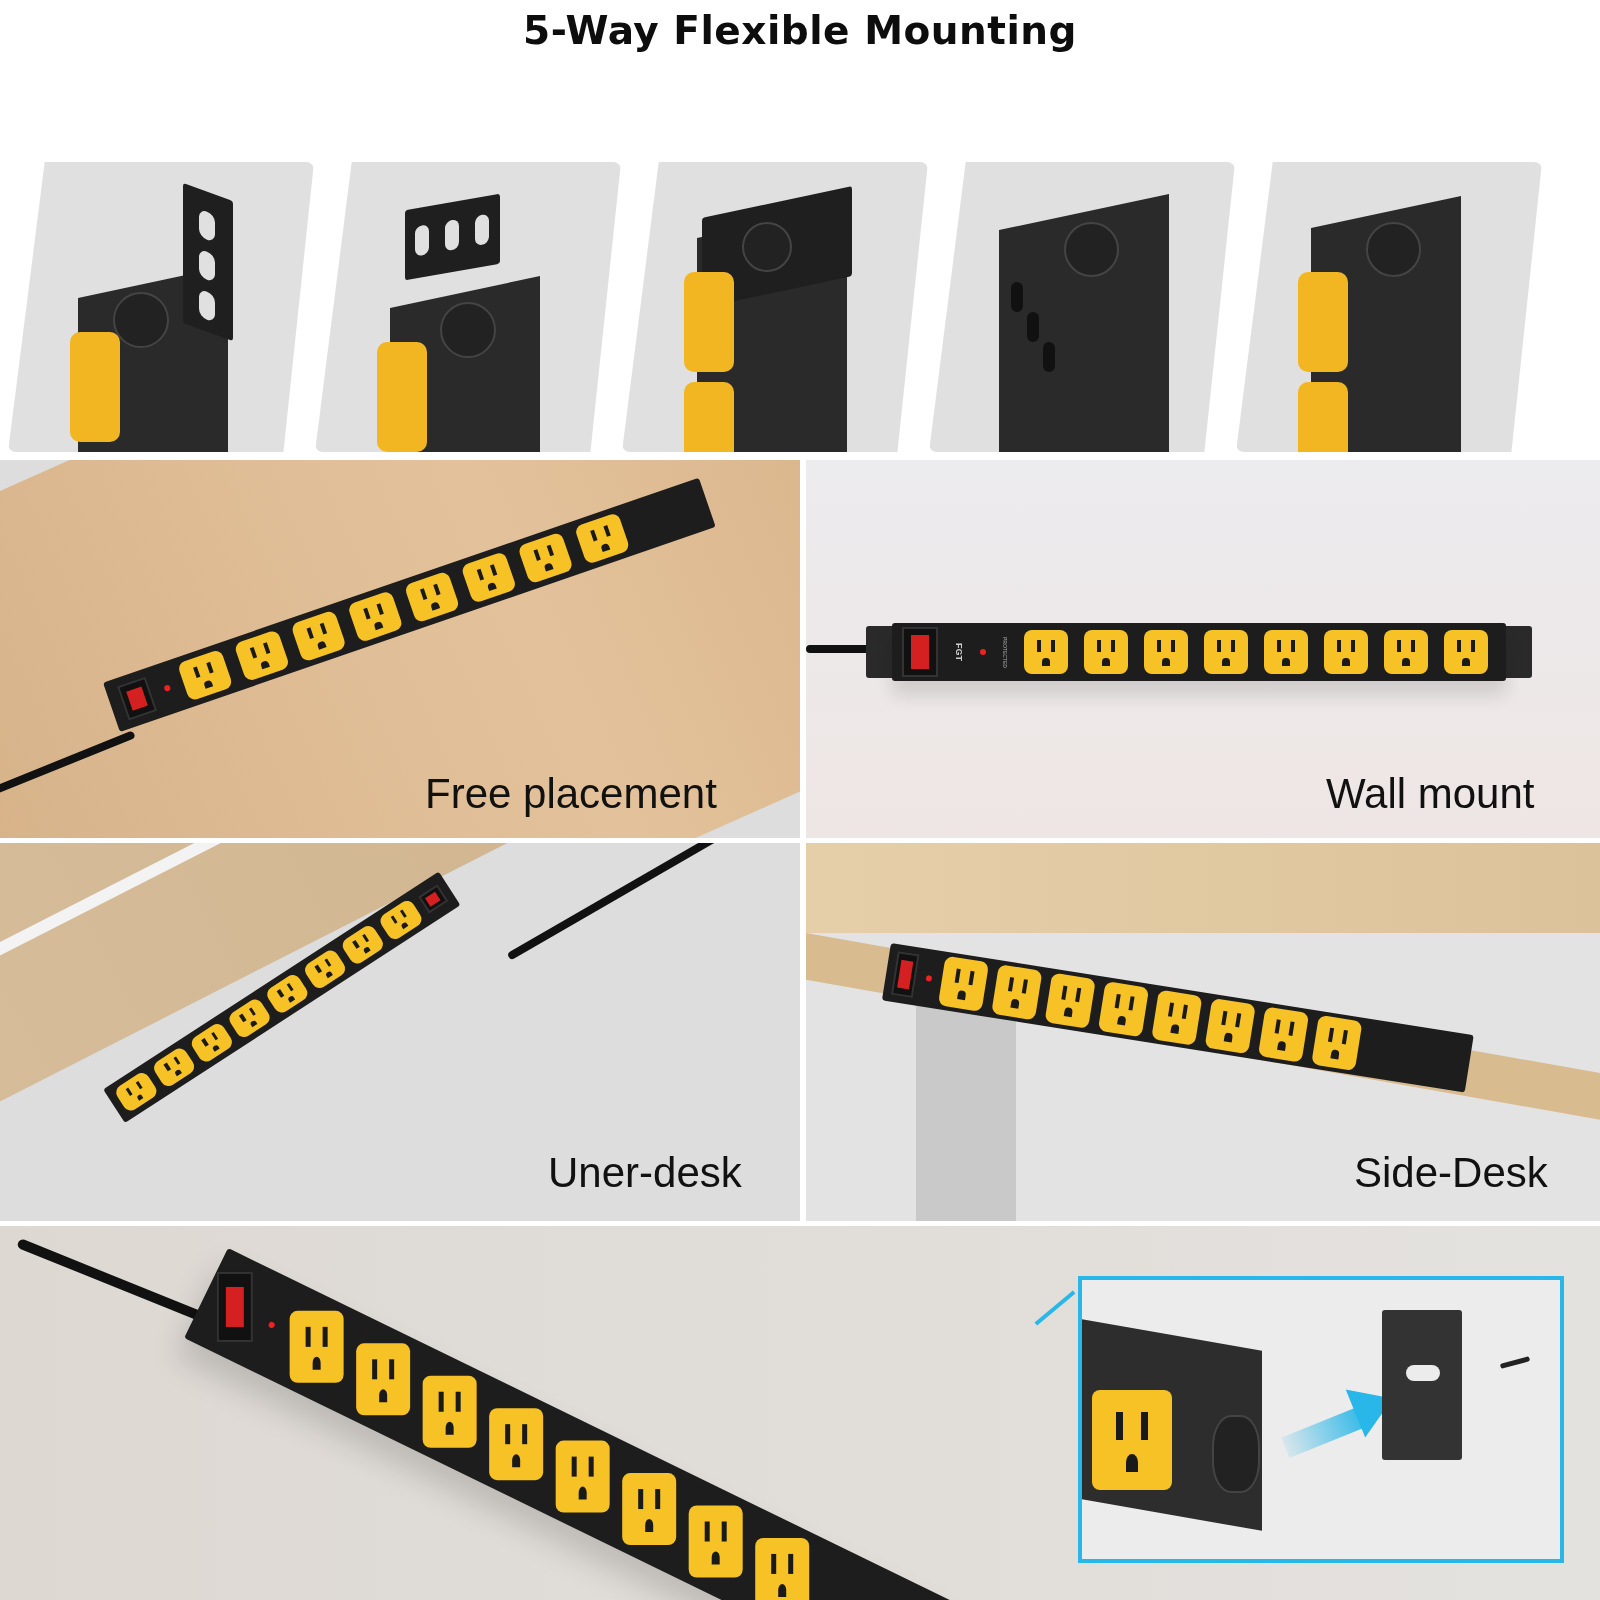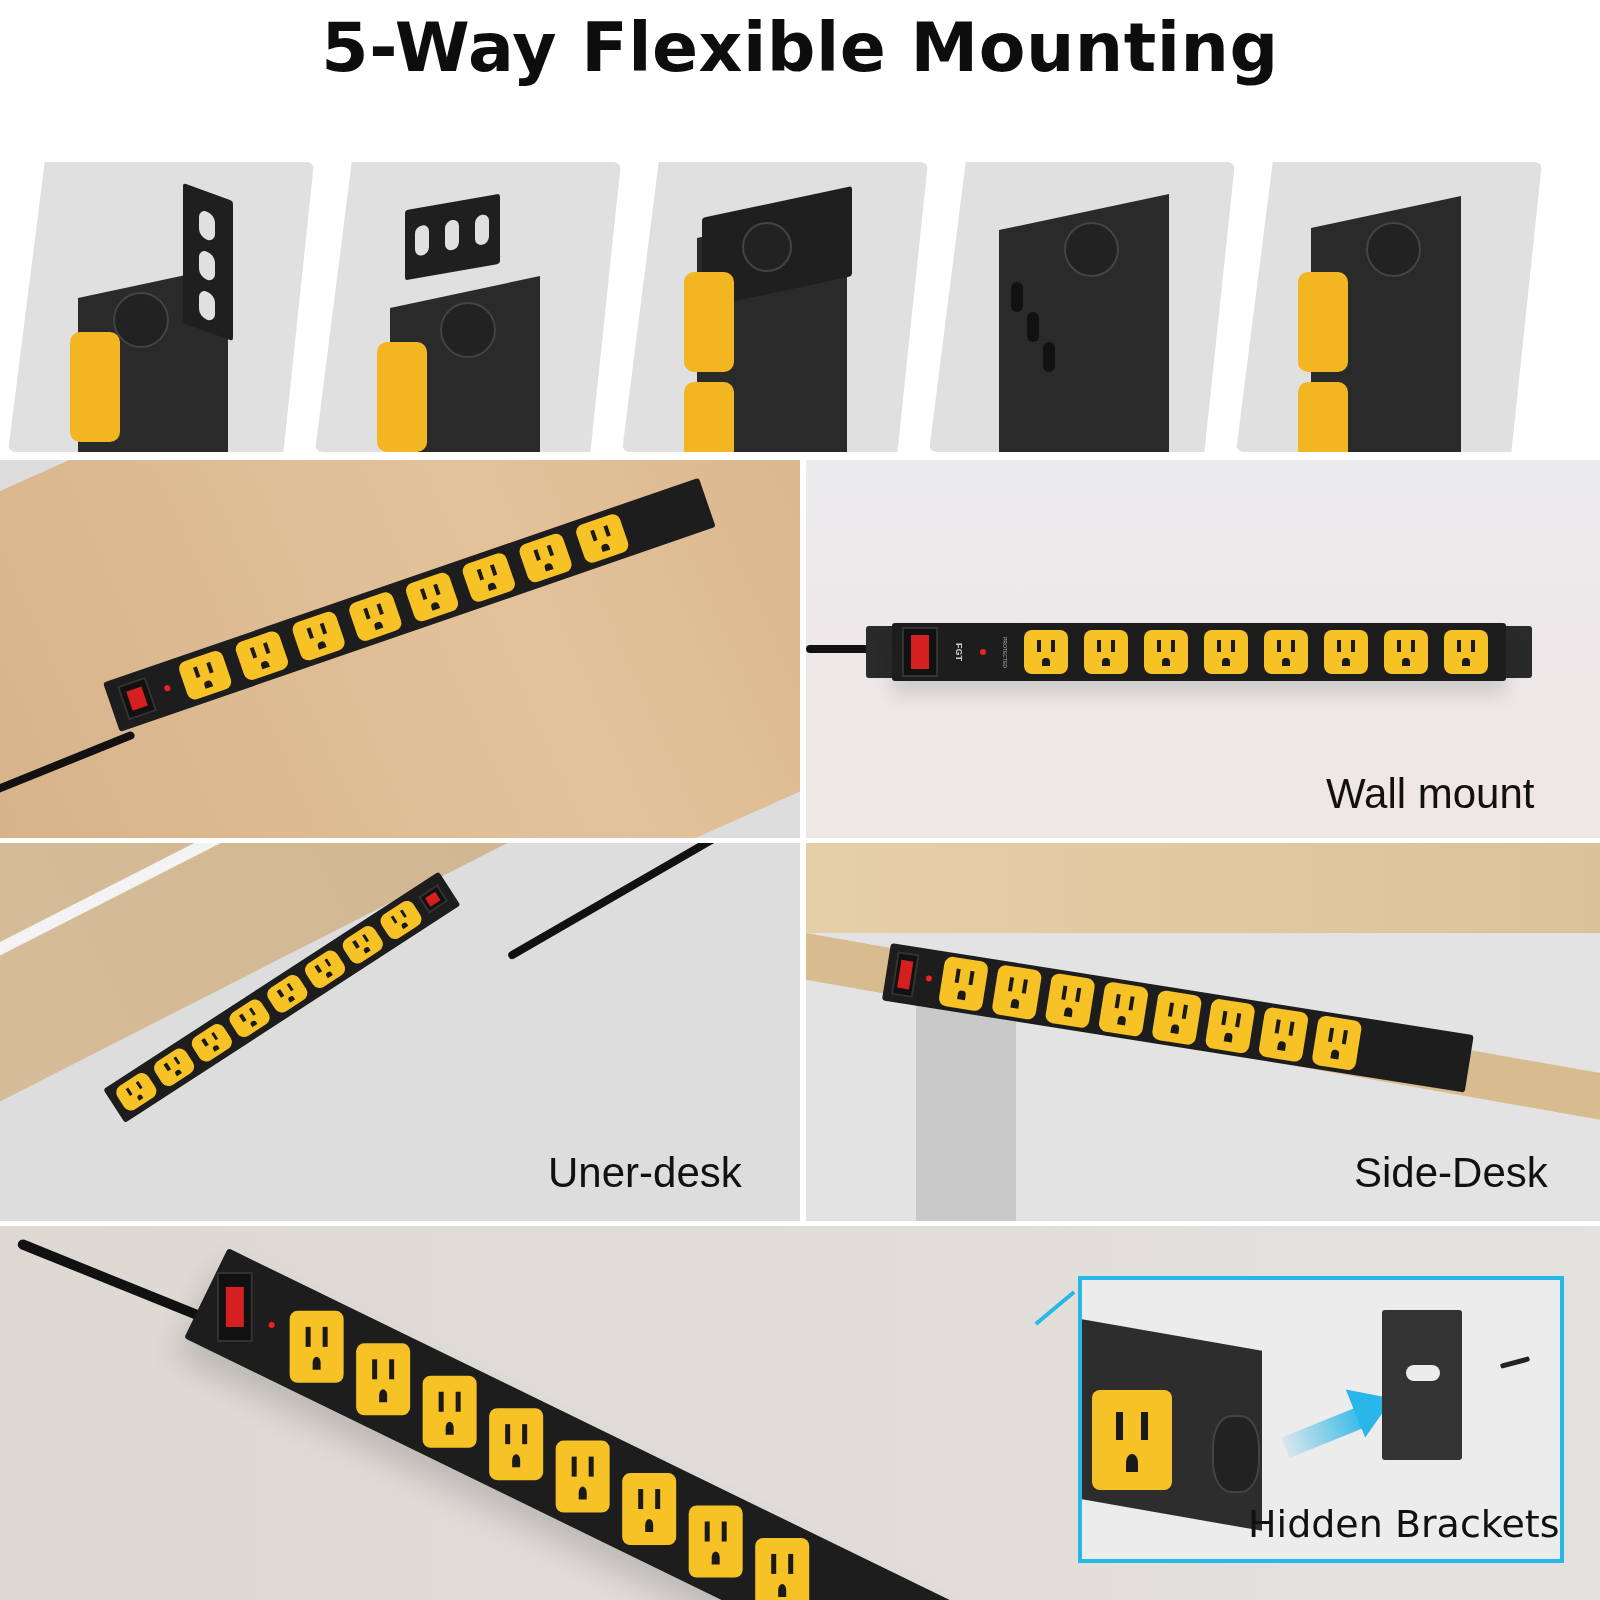--- a/index.html
+++ b/index.html
@@ -1,18 +1,18 @@
 <!DOCTYPE html>
 <html><head>
 <meta charset="utf-8">
 <style>
   *{box-sizing:border-box;margin:0;padding:0}
   html,body{width:1600px;height:1600px;background:#fff;overflow:hidden;font-family:"Liberation Sans",sans-serif}
   .page{position:relative;width:1600px;height:1600px;background:#fff}
-  .title{position:absolute;left:0;width:1600px;text-align:center;font-family:"DejaVu Sans",sans-serif;font-weight:bold;color:#0d0d0d;font-size:68px;letter-spacing:0.5px}
+  .title{position:absolute;left:0;width:1600px;text-align:center;font-family:"DejaVu Sans",sans-serif;font-weight:bold;color:#0d0d0d;font-size:39px;letter-spacing:0.5px}
   .t1{top:8px}.t2{top:86px}
   
   .tile{position:absolute;top:162px;width:306px;height:290px;background:#e0e0e0;border-radius:8px;overflow:hidden;clip-path:polygon(12% 0,100% 0,90% 100%,0 100%)}
   .col{position:absolute;background:#2a2a2a}
   .outlet-y{position:absolute;background:#f2b623;border-radius:10px}
   .bracket{position:absolute;background:#1f1f1f;border-radius:3px}
   .slot{position:absolute;background:#e0e0e0;border-radius:10px}
   .cap{position:absolute;background:#222;border-radius:50%;border:2px solid #444}
   
   .panel{position:absolute;overflow:hidden}
@@ -107,20 +107,21 @@
       <div class="oc" style="width:46px;height:40px">
           <b></b>
         </div>
       <div class="oc" style="width:46px;height:40px">
           <b></b>
         </div>
       <div class="oc" style="width:46px;height:40px">
           <b></b>
         </div>
     </div>
+    <div class="lbl" style="left:425px;top:310px">Free placement</div>
   </div>
 
   <div class="panel" style="left:806px;top:460px;width:794px;height:378px;background:linear-gradient(180deg,#ecebee,#eee6e4)">
     <div class="cord" style="left:0;top:185px;width:70px;height:8px"></div>
     <div style="position:absolute;left:60px;top:166px;width:32px;height:52px;background:#2a2a2a;border-radius:3px"></div>
     <div style="position:absolute;left:694px;top:166px;width:32px;height:52px;background:#2a2a2a;border-radius:3px"></div>
     <div class="strip" style="left:86px;top:163px;width:614px;height:58px;gap:16px;padding:0 10px;box-shadow:0 14px 18px rgba(0,0,0,.12)">
       <div class="sw" style="width:36px;height:50px">
           <i style="width:18px;height:34px"></i>
         </div>
@@ -270,17 +271,16 @@
         </div>
       <div class="cap" style="position:absolute;left:130px;top:135px;width:48px;height:78px;border-radius:40%"></div>
 
       <div style="position:absolute;left:200px;top:140px;width:90px;height:22px;background:linear-gradient(90deg,rgba(41,182,232,0.1),#29b6e8);transform:rotate(-22deg)"></div>
       <div style="position:absolute;left:272px;top:100px;width:0;height:0;border-left:40px solid #29b6e8;border-top:26px solid transparent;border-bottom:26px solid transparent;transform:rotate(-22deg)"></div>
 
       <div class="bracket" style="left:300px;top:30px;width:80px;height:150px;background:#333">
         <div style="position:absolute;left:24px;top:55px;width:34px;height:16px;background:#ececec;border-radius:8px"></div>
       </div>
       <div style="position:absolute;left:418px;top:80px;width:30px;height:5px;background:#222;transform:rotate(-15deg);border-radius:2px"></div>
-      <div class="lbl" style="left:166px;top:222px;font-size:38px;font-family:'DejaVu Sans',sans-serif">Hidden Brackets</div>
     </div>
   </div>
 
 </div>
 
 </body></html>

